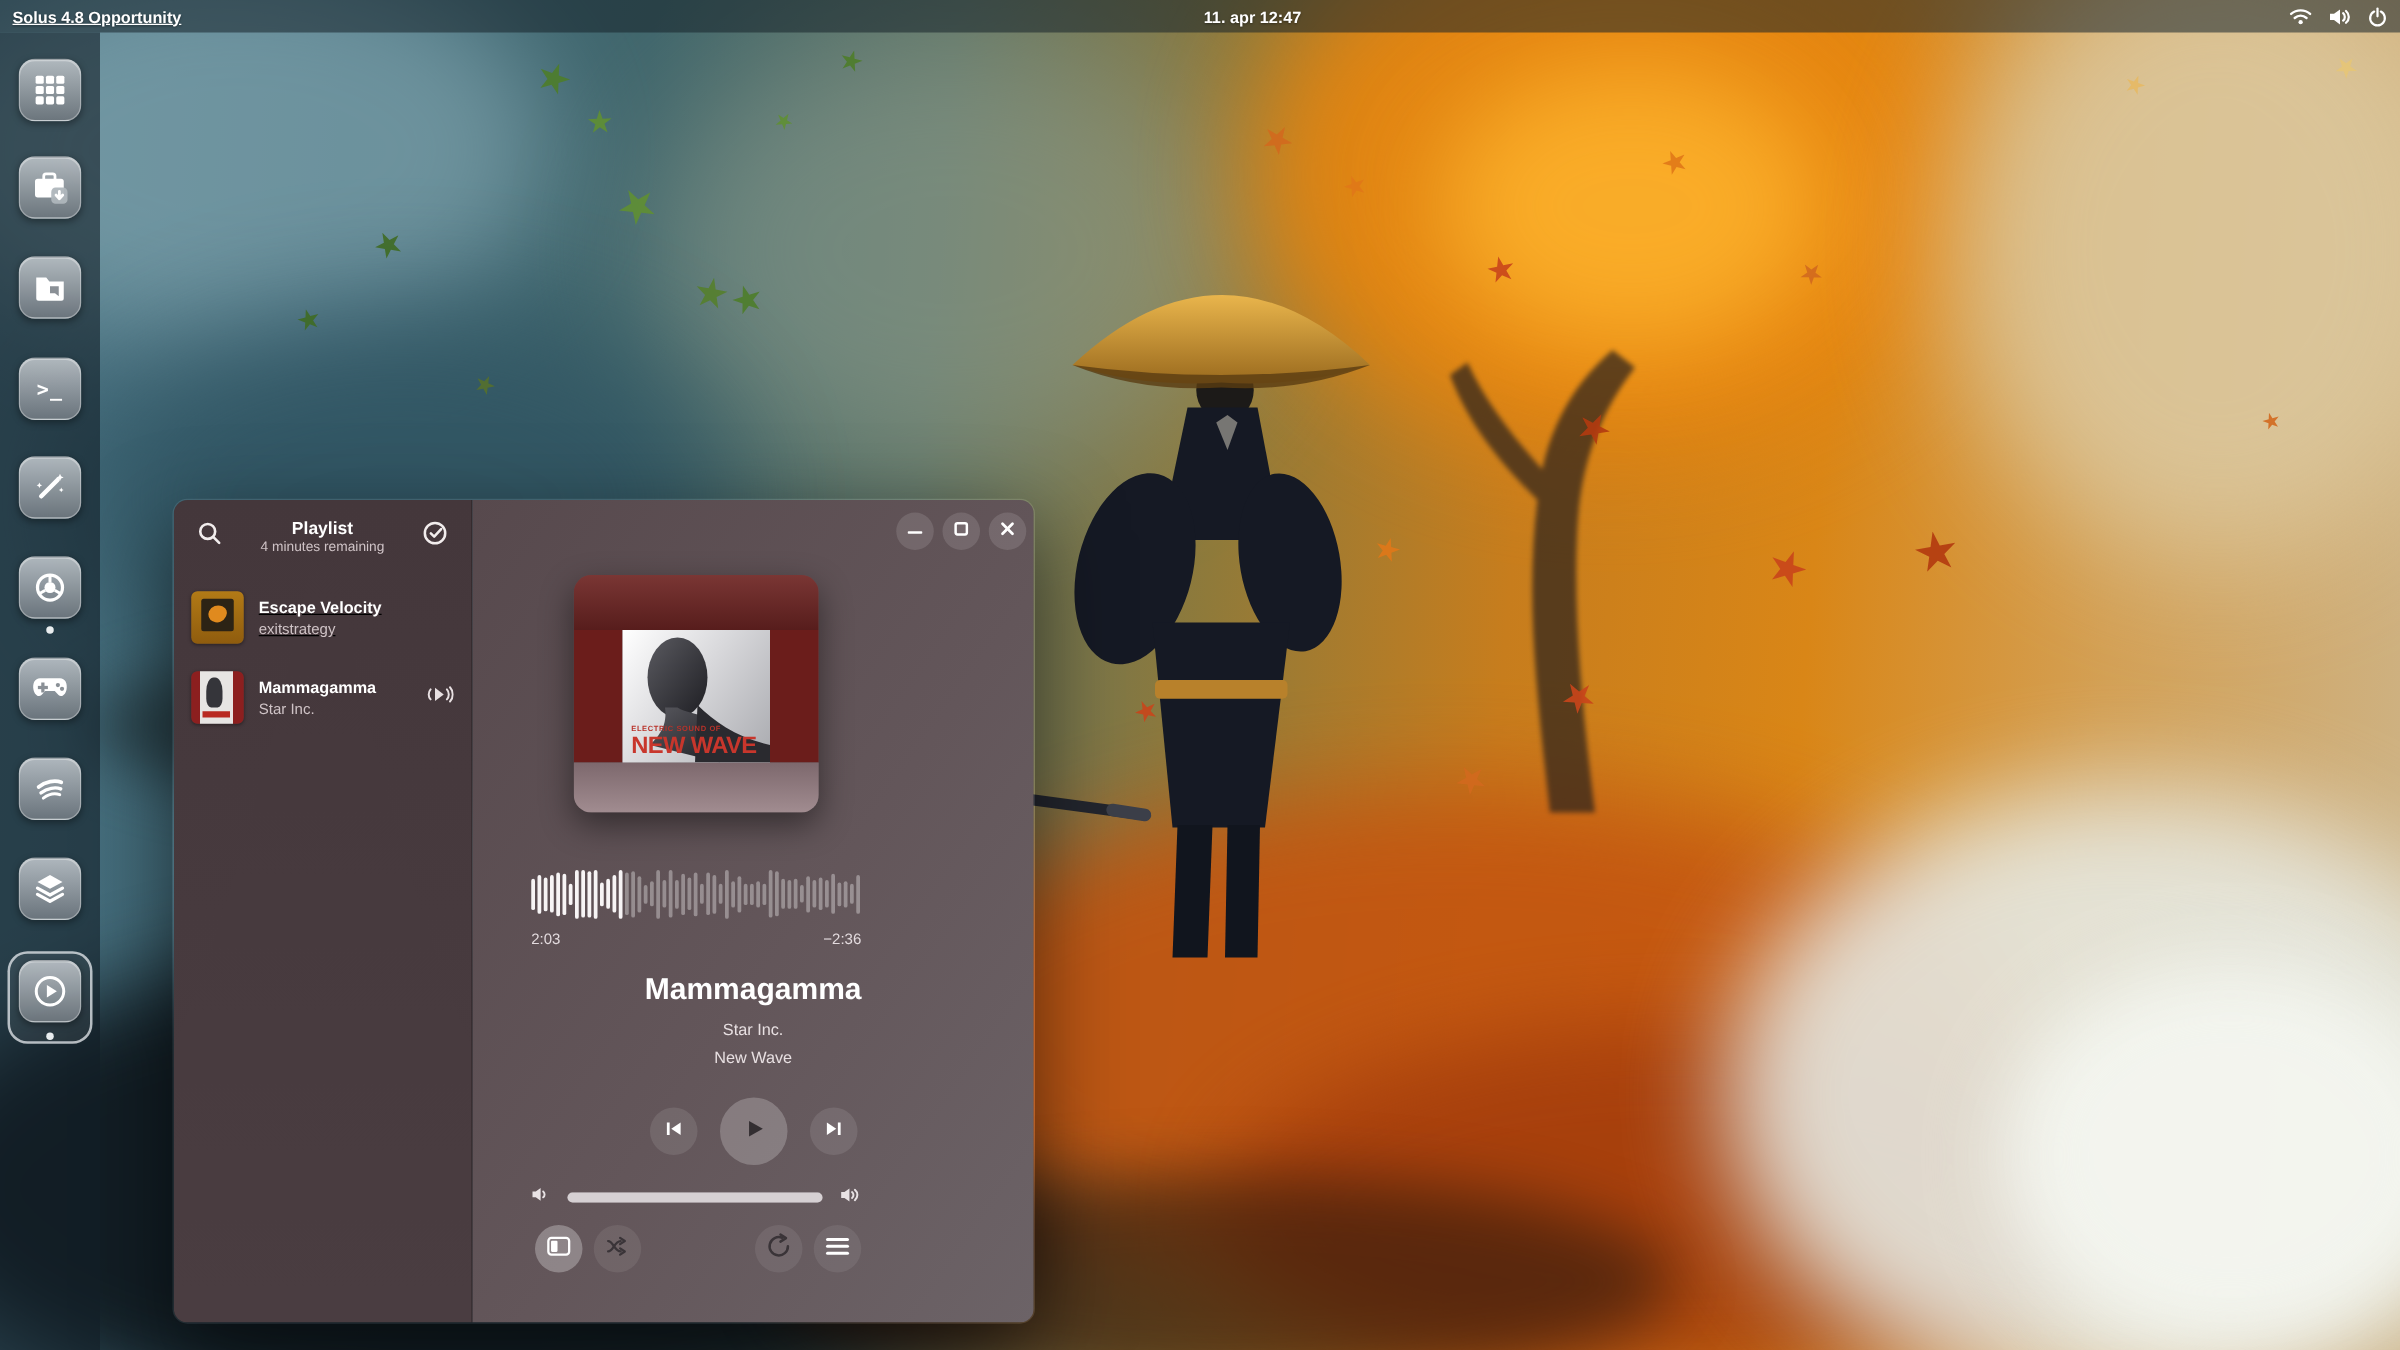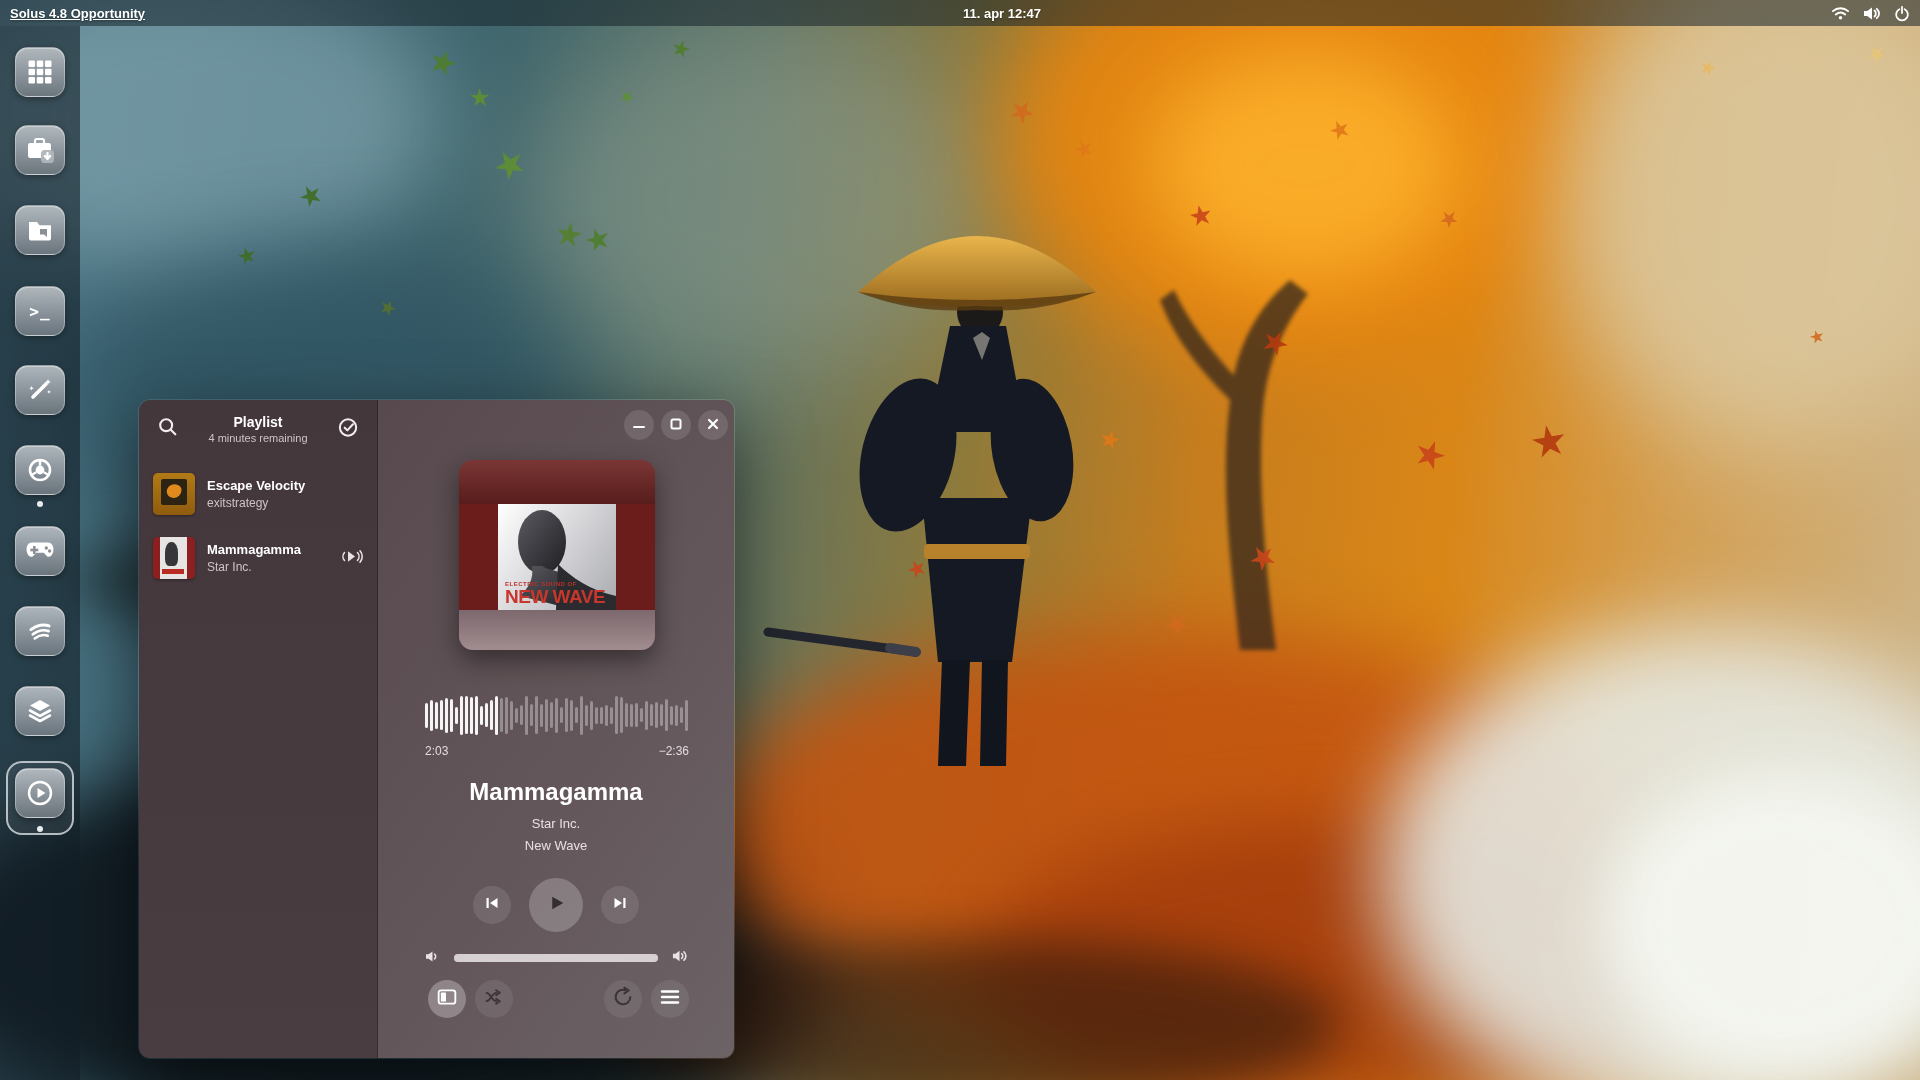--- a/index.html
+++ b/index.html
@@ -32,21 +32,21 @@
     border:1px solid rgba(255,255,255,.32);
     box-shadow:0 2px 6px rgba(0,0,0,.35), inset 0 1px 0 rgba(255,255,255,.35);
     display:flex; align-items:center; justify-content:center; cursor:pointer; }
   .dock-item svg { display:block; }
   .dock-ring { position:absolute; left:6px; width:68px; height:74px; border:2px solid rgba(230,234,238,.75);
     border-radius:16px; background:rgba(255,255,255,.07); }
   .dock-dot { position:absolute; left:37px; width:6px; height:6px; border-radius:50%; background:#e9edef; }
   .term-glyph { font-family:"DejaVu Sans Mono", monospace; font-size:16px; font-weight:bold; color:#fff; letter-spacing:1px; }
 
   
-  .window { position:absolute; left:138px; top:399px; width:597px; height:660px; z-index:4;
+  .window { position:absolute; left:138px; top:399px; width:690px; height:660px; z-index:4;
     border-radius:12px; overflow:hidden; display:flex;
     box-shadow:0 24px 70px rgba(0,0,0,.55); border:1px solid rgba(255,255,255,.07); }
   .sidebar { width:239px; height:100%; background:linear-gradient(180deg,#44373b,#4a3d41);
     border-right:1px solid rgba(0,0,0,.28); position:relative; }
   .sb-header { height:58px; display:flex; align-items:center; padding:0 12px; }
   .sb-titlebox { flex:1; text-align:center; }
   .sb-title { color:#fff; font-size:14px; font-weight:bold; }
   .sb-sub { color:#cfc3c6; font-size:11px; margin-top:2px; }
   .icon-btn { width:34px; height:34px; border-radius:50%; display:flex; align-items:center; justify-content:center; cursor:pointer; }
   .track-row { height:64px; display:flex; align-items:center; padding:0 14px; cursor:pointer; }
@@ -325,21 +325,21 @@
           <div class="sb-sub">4 minutes remaining</div>
         </div>
         <div class="icon-btn">
           <span><svg width="23" height="23" viewBox="0 0 24 24" fill="none" stroke="#f2eded" stroke-width="2.1" stroke-linecap="round" stroke-linejoin="round">
             <circle cx="11.5" cy="12" r="8.5"></circle>
                 <path d="M8,12.2 l2.8,2.8 5.8,-6.4"></path>
           </svg></span>
         </div>
       </div>
 
-      <div class="track-row" style="margin-top:4px;">
+      <div class="track-row" style="margin-top:4px;text-decoration:underline;">
         <div class="thumb thumb1"></div>
         <div class="track-meta">
           <div class="track-title">Escape Velocity</div>
           <div class="track-artist">exitstrategy</div>
         </div>
       </div>
 
       <div class="track-row">
         <div class="thumb thumb2"></div>
         <div class="track-meta">

